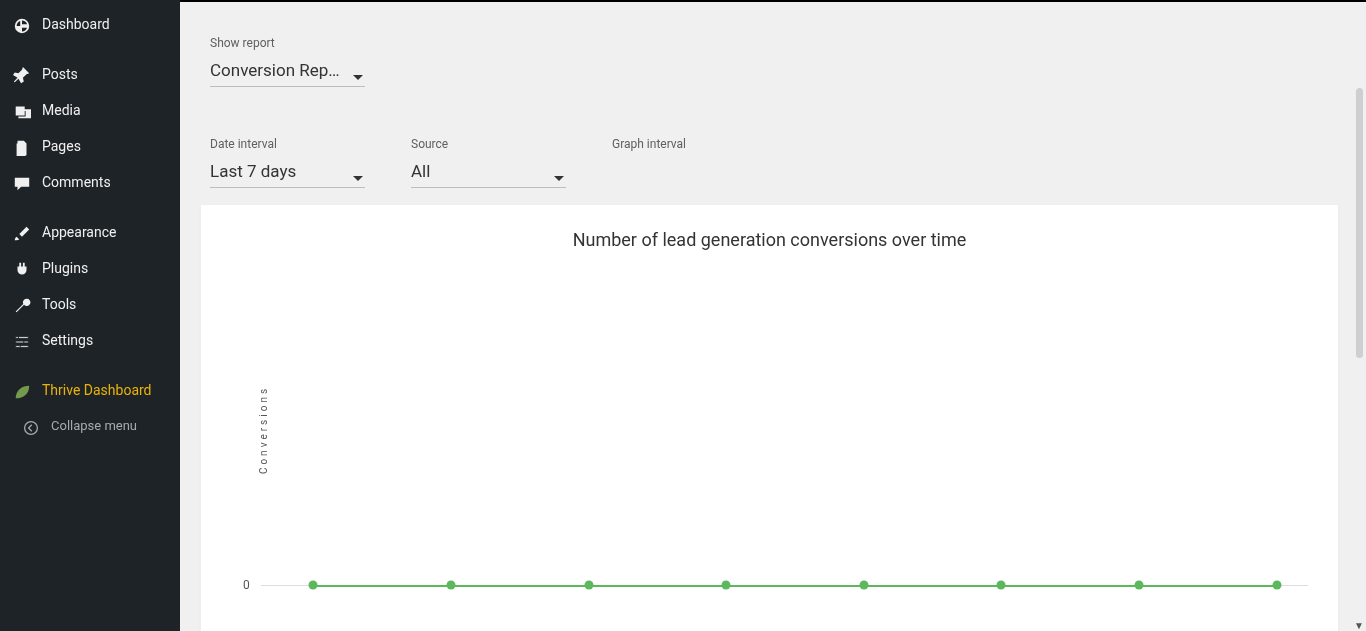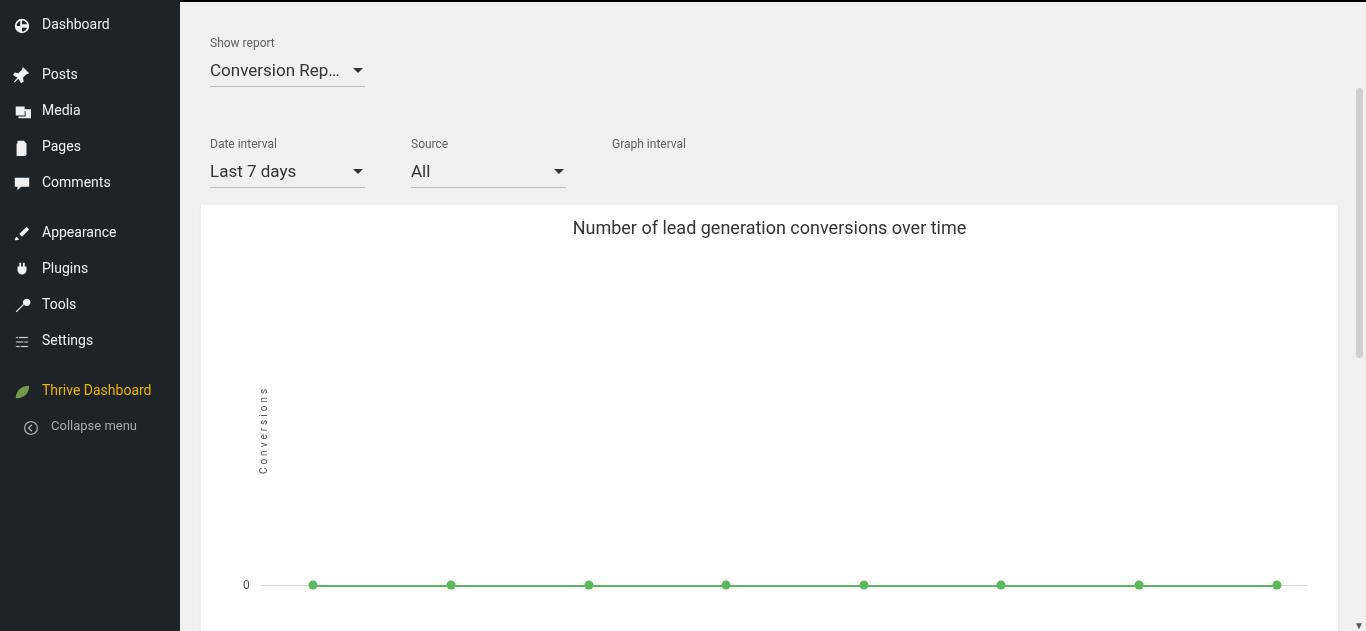--- a/index.html
+++ b/index.html
@@ -17,29 +17,29 @@
   .side-item.collapse .ic svg circle{ fill:none; stroke:#a7aaad; stroke-width:1.6;}
   .side-item.collapse .ic svg polyline{ fill:none; stroke:#a7aaad; stroke-width:1.6;}
 
   
   .main { flex: 1; background: #f0f0f1; position: relative; border-top: 2px solid #000; }
   .controls { padding: 10px 30px 4px 30px; }
   .row { display: flex; gap: 46px; }
   .field { display: flex; flex-direction: column; }
   .field-label { font-size: 12px; color: #606060; margin-bottom: 6px; margin-top: 24px; }
   .select { display: flex; align-items: center; justify-content: space-between; border-bottom: 1px solid #bdbdbd; padding: 4px 2px 6px 0; cursor: pointer; min-width: 150px; }
-  .select.wide { min-width: 150px; width: 155px; }
+  .select.wide { min-width: 150px; width: 155px; align-items: flex-end; }
   .select-val { font-size: 17px; color: #333; white-space: nowrap; overflow: hidden; text-overflow: ellipsis; max-width: 130px; }
   .caret { width: 0; height: 0; border-left: 5px solid transparent; border-right: 5px solid transparent; border-top: 5px solid #333; margin-left: 10px; }
 
   .first-block { margin-bottom: 26px; }
 
   
   .card { background: #fff; margin: 12px 27px 0 20px; border: 1px solid #eee; box-shadow: 0 1px 2px rgba(0,0,0,0.03); height: 432px; position: relative; }
-  .chart-title { text-align: center; font-size: 18px; color: #333; padding-top: 12px; font-weight: 400; }
+  .chart-title { text-align: center; font-size: 18px; color: #333; padding-top: 24px; font-weight: 400; }
   .chart-body { position: absolute; left: 20px; right: 20px; top: 40px; bottom: 20px; }
   .ylabel { position: absolute; left: -2px; top: 50%; transform: translateY(-50%) rotate(-90deg); transform-origin: center; font-size: 10px; letter-spacing: 3px; color: #555; white-space: nowrap; }
   .ytick { position: absolute; left: 22px; font-size: 12px; color: #555; transform: translateY(-50%); }
   .plot { position: absolute; left: 40px; right: 10px; top: 10px; bottom: 30px; }
   .gridline { position: absolute; left: 0; right: 0; height: 0; border-top: 1px solid #ddd; }
   .seriesline { position: absolute; left: 5%; right: 3%; height: 0; border-top: 2px solid #5cb85c; }
   .pt { position: absolute; width: 9px; height: 9px; background: #5cb85c; border-radius: 50%; transform: translate(-50%, -50%); }
 
   
   .scroll-hint { position: absolute; right: 3px; top: 86px; width: 7px; height: 270px; background: #cfcfcf; border-radius: 4px; }

